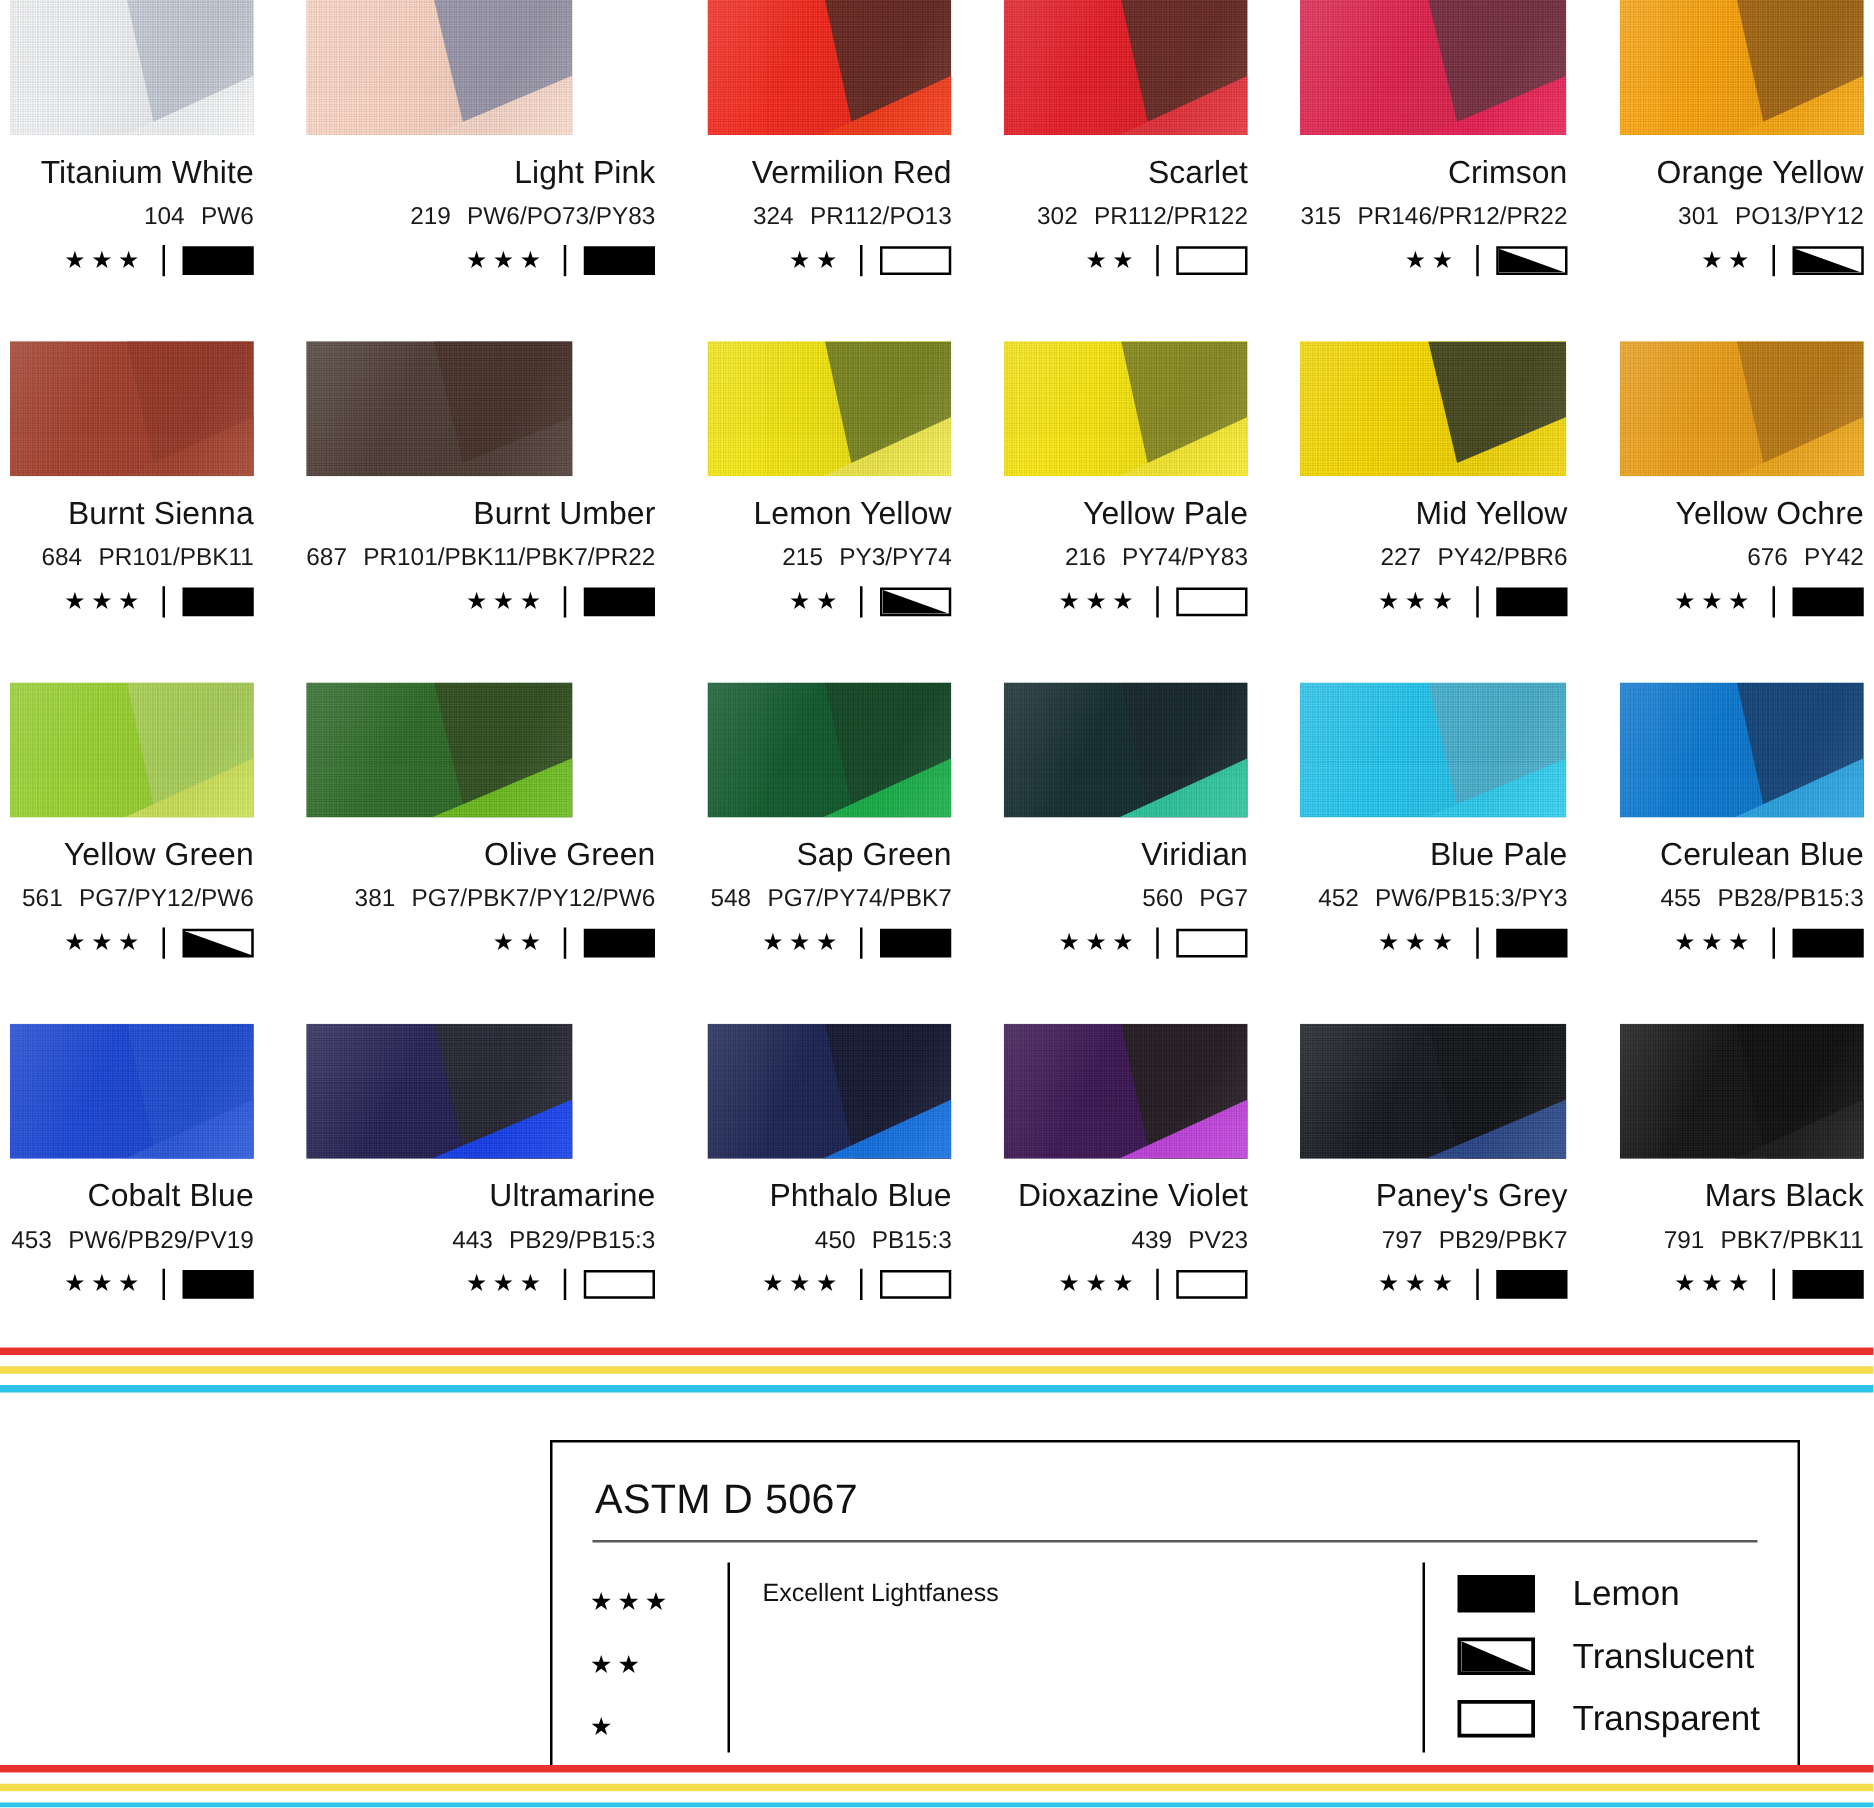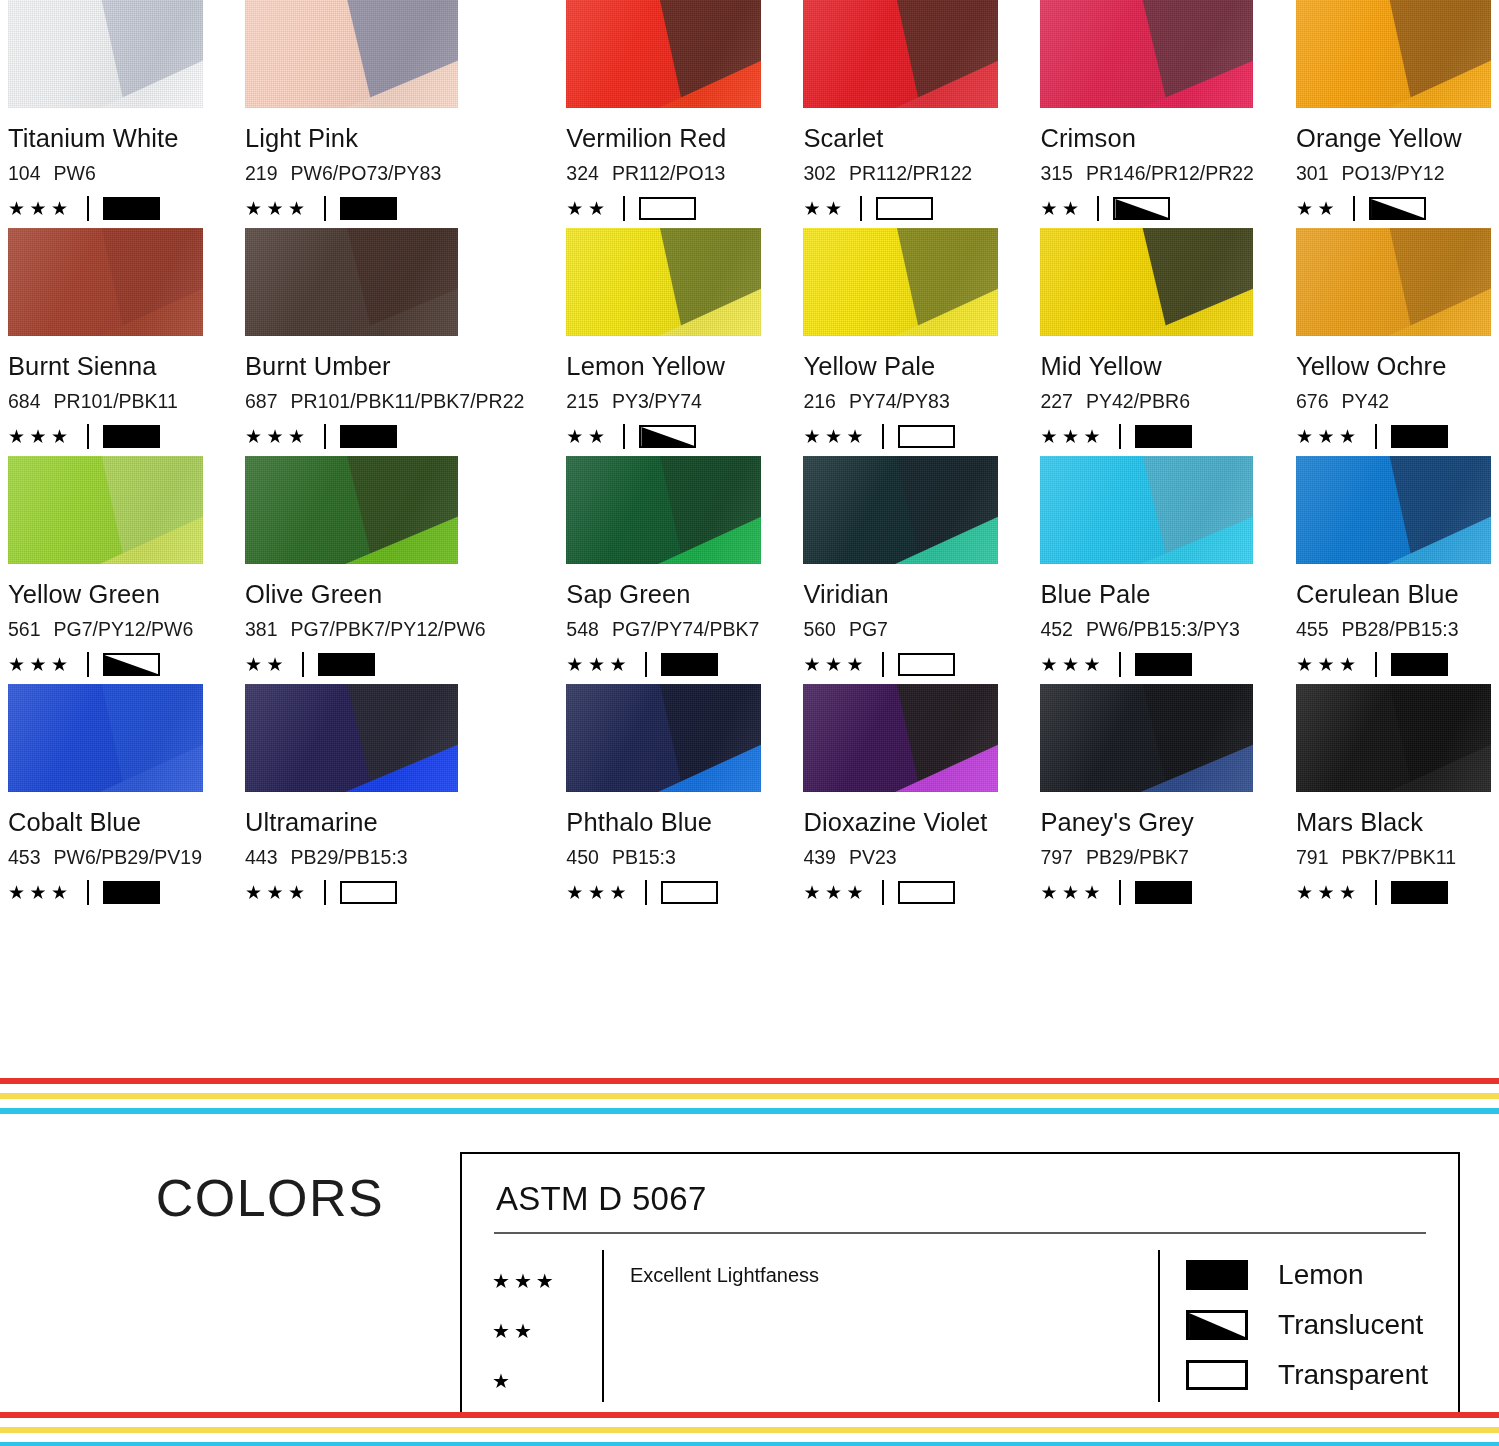--- a/index.html
+++ b/index.html
@@ -22,24 +22,24 @@
     position: absolute;
     top: 0; left: 0;
     width: 1499px;
     display: grid;
     grid-template-columns: repeat(6, 1fr);
     column-gap: 42px;
     row-gap: 0;
     padding: 0 8px;
   }
   .cell {
-    height: 228px;
+    height: 273px;
     display: flex;
     flex-direction: column;
-    align-items: flex-start;
+    align-items: flex-end;
   }
   .chip {
     width: 100%;
     max-width: 213px;
     height: 108px;
     position: relative;
     overflow: hidden;
     align-self: flex-start;
     margin-left: 0;
   }
@@ -134,21 +134,21 @@
   }
   .badge .word {
     font-size: 52px;
     color: #1d1d1d;
     font-weight: 300;
     letter-spacing: 1.5px;
     margin-top: -6px;
   }
 
   .legend {
-    position: absolute; left: 460px; top: 0px;
+    position: absolute; left: 440px; top: 0px;
     width: 1000px; height: 262px;
     border: 2.5px solid #000;
     background: #fff;
     padding: 18px 30px 12px 30px;
   }
   .legend-head {
     display: flex; justify-content: space-between; align-items: flex-end;
     padding: 8px 4px 0 4px;
   }
   .legend-head div { font-size: 33px; color: #111; letter-spacing: 0.3px; }
@@ -648,21 +648,20 @@
 
   <div class="stripes" id="stripes-top" style="top:1078px;">
       <div class="s" style="background: rgb(232, 50, 44);"></div>
       <div class="s" style="background: rgb(245, 220, 78);"></div>
       <div class="s" style="background: rgb(46, 195, 232);"></div>
     </div>
 
   <div class="bottom">
 
     <div class="badge">
-      <div class="word">COLORS</div>
     </div>
 
     <div class="legend">
       <div class="legend-head">
         <div>ASTM D  5067</div>
       </div>
       <div class="legend-rule"></div>
 
       <div class="legend-body">
         <div class="lf-block">

